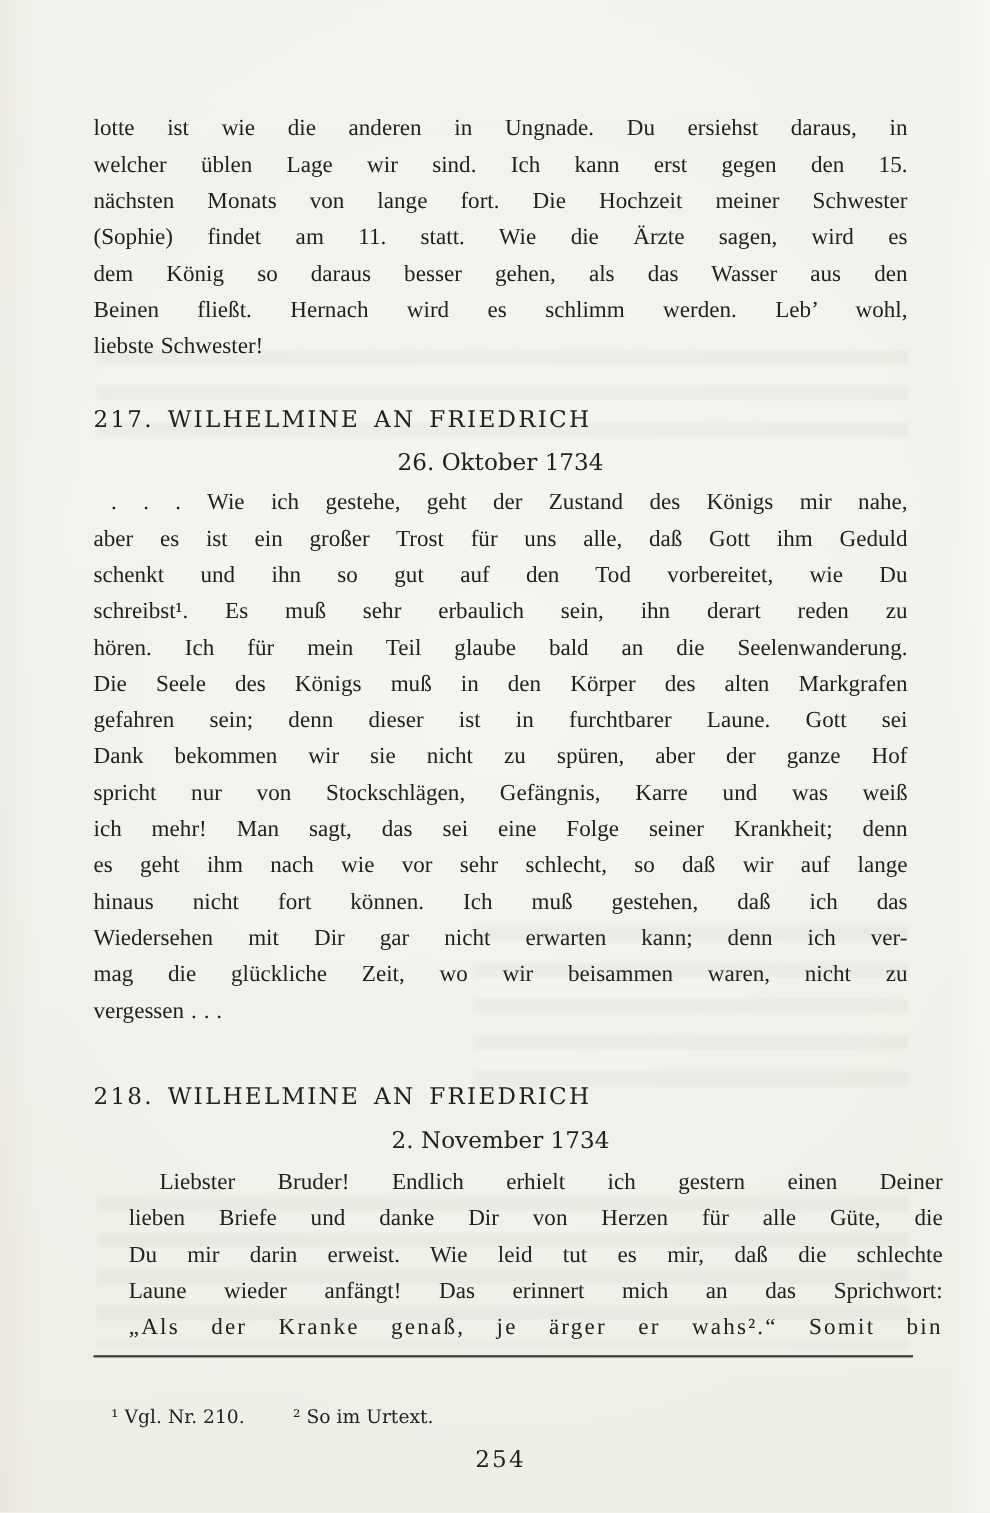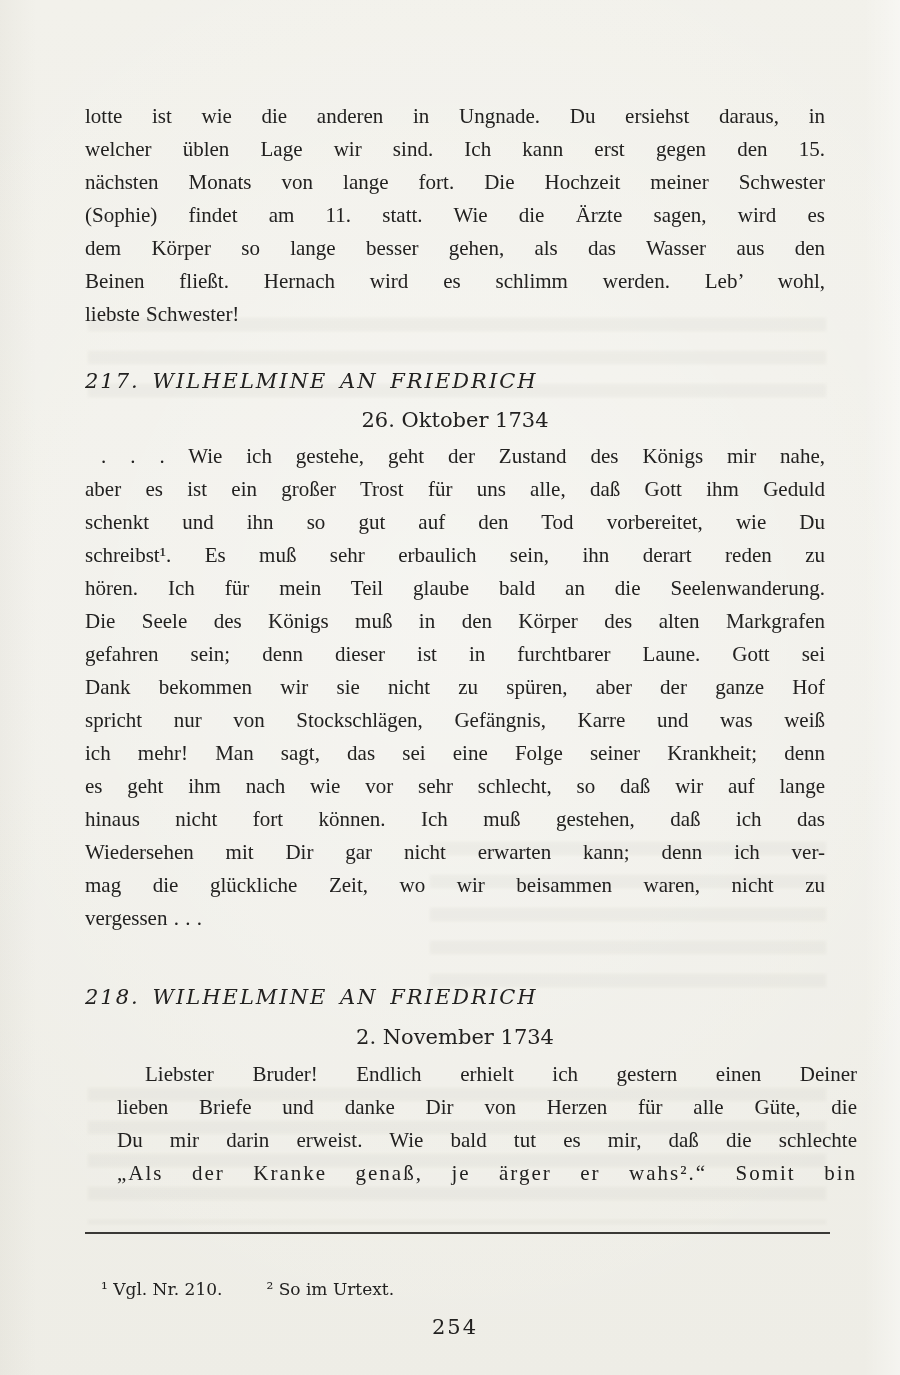--- a/index.html
+++ b/index.html
@@ -34,21 +34,20 @@
     text-align: justify;
     text-align-last: justify;
     word-spacing: 1px;
     white-space: normal;
     font-family: Liberation Serif, serif;
   }
   .tline.lastline {
     text-align-last: left;
   }
   .heading {
-    font-style: italic;
     font-size: 21px;
     letter-spacing: 2px;
     word-spacing: 4px;
     line-height: 30px;
   }
   .dateline {
     font-size: 21px;
     line-height: 30px;
     text-align: center;
   }
@@ -92,21 +91,21 @@
 
 <div class="ghost" style="left:88px; top:318px; width:738px; height:96px;"></div>
 <div class="ghost" style="left:430px; top:842px; width:396px; height:146px;"></div>
 <div class="ghost" style="left:88px; top:1088px; width:738px; height:136px;"></div>
 
 <div class="block" style="top:100px;">
     <div class="tline">lotte ist wie die anderen in Ungnade. Du ersiehst daraus, in</div>
     <div class="tline">welcher üblen Lage wir sind. Ich kann erst gegen den 15.</div>
     <div class="tline">nächsten Monats von lange fort. Die Hochzeit meiner Schwester</div>
     <div class="tline">(Sophie) findet am 11. statt. Wie die Ärzte sagen, wird es</div>
-    <div class="tline">dem Körper so lange besser gehen, als das Wasser aus den</div>
+    <div class="tline">dem König so daraus besser gehen, als das Wasser aus den</div>
     <div class="tline">Beinen fließt. Hernach wird es schlimm werden. Leb’ wohl,</div>
     <div class="tline lastline">liebste Schwester!</div>
   </div>
 
 <div class="block heading" style="top:366px;">217. WILHELMINE AN FRIEDRICH</div>
 
 <div class="block dateline" style="top:405px;">26. Oktober 1734</div>
 
 <div class="block" style="top:440px;">
     <div class="tline" style="text-indent: 16px;">. . . Wie ich gestehe, geht der Zustand des Königs mir nahe,</div>
@@ -126,21 +125,22 @@
     <div class="tline lastline">vergessen . . .</div>
   </div>
 
 <div class="block heading" style="top:982px;">218. WILHELMINE AN FRIEDRICH</div>
 
 <div class="block dateline" style="top:1022px;">2. November 1734</div>
 
 <div class="block" style="top:1058px;margin-left:32px;">
     <div class="tline" style="text-indent: 28px;">Liebster Bruder! Endlich erhielt ich gestern einen Deiner</div>
     <div class="tline">lieben Briefe und danke Dir von Herzen für alle Güte, die</div>
-    <div class="tline">Du mir darin erweist. Wie bald tut es mir, daß die schlechte</div>
+    <div class="tline">Du mir darin erweist. Wie leid tut es mir, daß die schlechte</div>
+    <div class="tline">Laune wieder anfängt! Das erinnert mich an das Sprichwort:</div>
     <div class="tline" style="letter-spacing: 2px;">„Als der Kranke genaß, je ärger er wahs².“ Somit bin</div>
   </div>
 
 <div class="footrule" style="top:1232px;"></div>
 
 <div class="block footnotes" style="top:1241px;"><span>¹ Vgl. Nr. 210.</span><span>² So im Urtext.</span></div>
 
 <div class="block pagenum" style="top:1286px;margin-top:29px;">254</div>
 
 </body></html>

